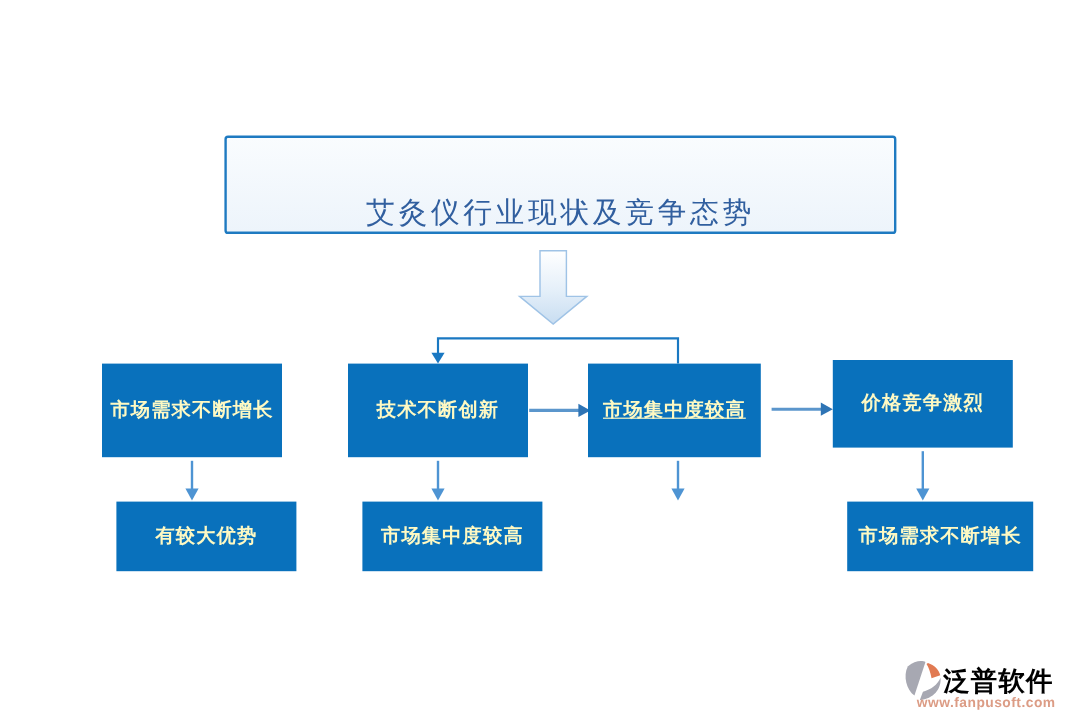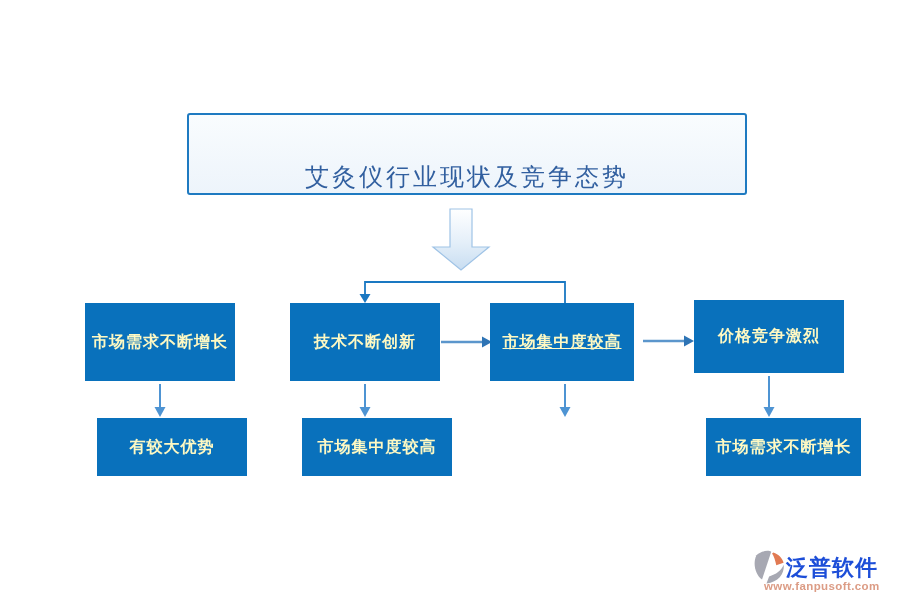--- a/index.html
+++ b/index.html
@@ -32,21 +32,21 @@
   .c4{left:694px;width:150px;}
   .n-price{top:300px;height:73px;}
   .r2.c4{width:155px;}
   
   #overlay{position:absolute;left:0;top:0;width:900px;height:600px;pointer-events:none;}
   
   .watermark{position:absolute;left:748px;top:547px;width:150px;height:50px;}
   .wm-icon{position:absolute;left:1px;top:2px;}
   .wm-brand{
     position:absolute;left:38px;top:6px;font-size:22px;font-weight:bold;
-    color:#1d4ed8;letter-spacing:1px;white-space:nowrap;
+    color:#000000;letter-spacing:1px;white-space:nowrap;
   }
   .wm-url{
     position:absolute;left:16px;top:33px;font-size:11.5px;font-weight:bold;
     color:#dc9c85;letter-spacing:0.4px;white-space:nowrap;
   }
 </style>
 </head>
 <body>
 
 <div id="canvas">

